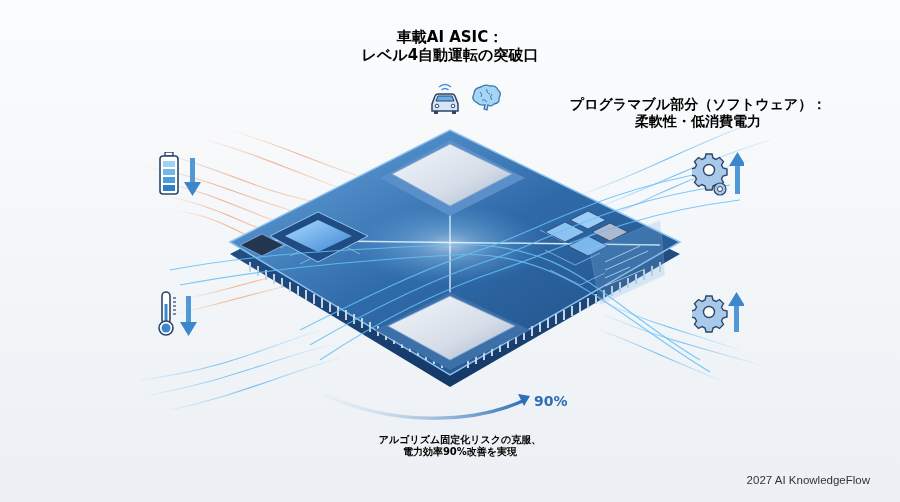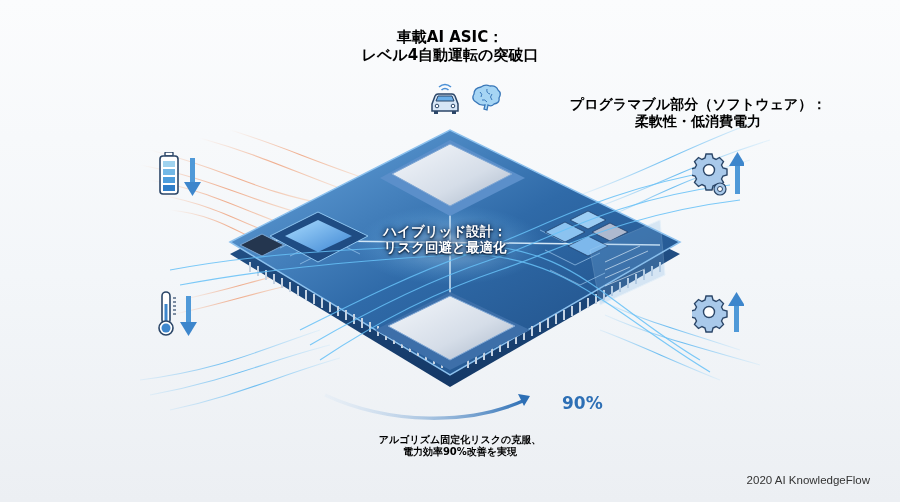--- a/index.html
+++ b/index.html
@@ -14,21 +14,21 @@
     line-height:1.22; white-space:nowrap;
   }
   .title { left:350px; top:28px; width:200px; font-size:15px; }
   .hw-label { left:110px; top:96px; width:260px; font-size:14px; }
   .sw-label { left:553px; top:96px; width:290px; font-size:14px; }
   .center-label {
     left:362px; top:223px; width:166px; font-size:13.5px; color:#fff;
     text-shadow:0 0 4px #0b2a55, 0 0 6px #0b2a55, 0 1px 2px #000;
   }
   .bottom-label { left:300px; top:434px; width:320px; font-size:10px; }
-  .pct { position:absolute; left:562px; top:393px; font-size:17px; font-weight:bold; color:#2d6fb5; }
+  .pct { position:absolute; left:534px; top:393px; font-size:14px; font-weight:bold; color:#2d6fb5; }
   .credit { position:absolute; right:30px; top:474px; font-size:11.5px; color:#333; font-family:"Liberation Sans", sans-serif; }
   .icon { position:absolute; }
   svg.bg { position:absolute; left:0; top:0; }
 </style>
 </head>
 <body>
 
 <div class="canvas">
 
   <svg class="bg" width="900" height="502" viewBox="0 0 900 502">
@@ -228,26 +228,22 @@
 
   <svg class="icon" style="left:692px;top:292px" width="52" height="42" viewBox="0 0 52 42">
     <g fill="#a9c9ea" stroke="#2b4668" stroke-width="1.4">
       <path d="M14 4 h6 l1 4 l3 1.5 l3.5 -2 l4 4 l-2 3.5 l1.5 3 l4 1 v6 l-4 1 l-1.5 3 l2 3.5 l-4 4 l-3.5 -2 l-3 1.5 l-1 4 h-6 l-1 -4 l-3 -1.5 l-3.5 2 l-4 -4 l2 -3.5 l-1.5 -3 l-4 -1 v-6 l4 -1 l1.5 -3 l-2 -3.5 l4 -4 l3.5 2 l3 -1.5 z"></path>
     </g>
     <circle cx="17" cy="20" r="5.5" fill="#fff" stroke="#2b4668" stroke-width="1.4"></circle>
     <rect x="42" y="12" width="5" height="28" fill="#4f99d8"></rect>
     <polygon points="36,14 53,14 44.5,0" fill="#3d86cc"></polygon>
   </svg>
 
-  <div class="label center-label">
-    <div>ハイブリッド設計：</div>
-    <div>リスク回避と最適化</div>
-  </div>
 
   <div class="pct">90%</div>
 
   <div class="label bottom-label">
     <div>アルゴリズム固定化リスクの克服、</div>
     <div>電力効率90%改善を実現</div>
   </div>
 
-  <div class="credit">2020 AI KnowledgeFlow</div>
+  <div class="credit">2027 AI KnowledgeFlow</div>
 </div>
 
 </body></html>

